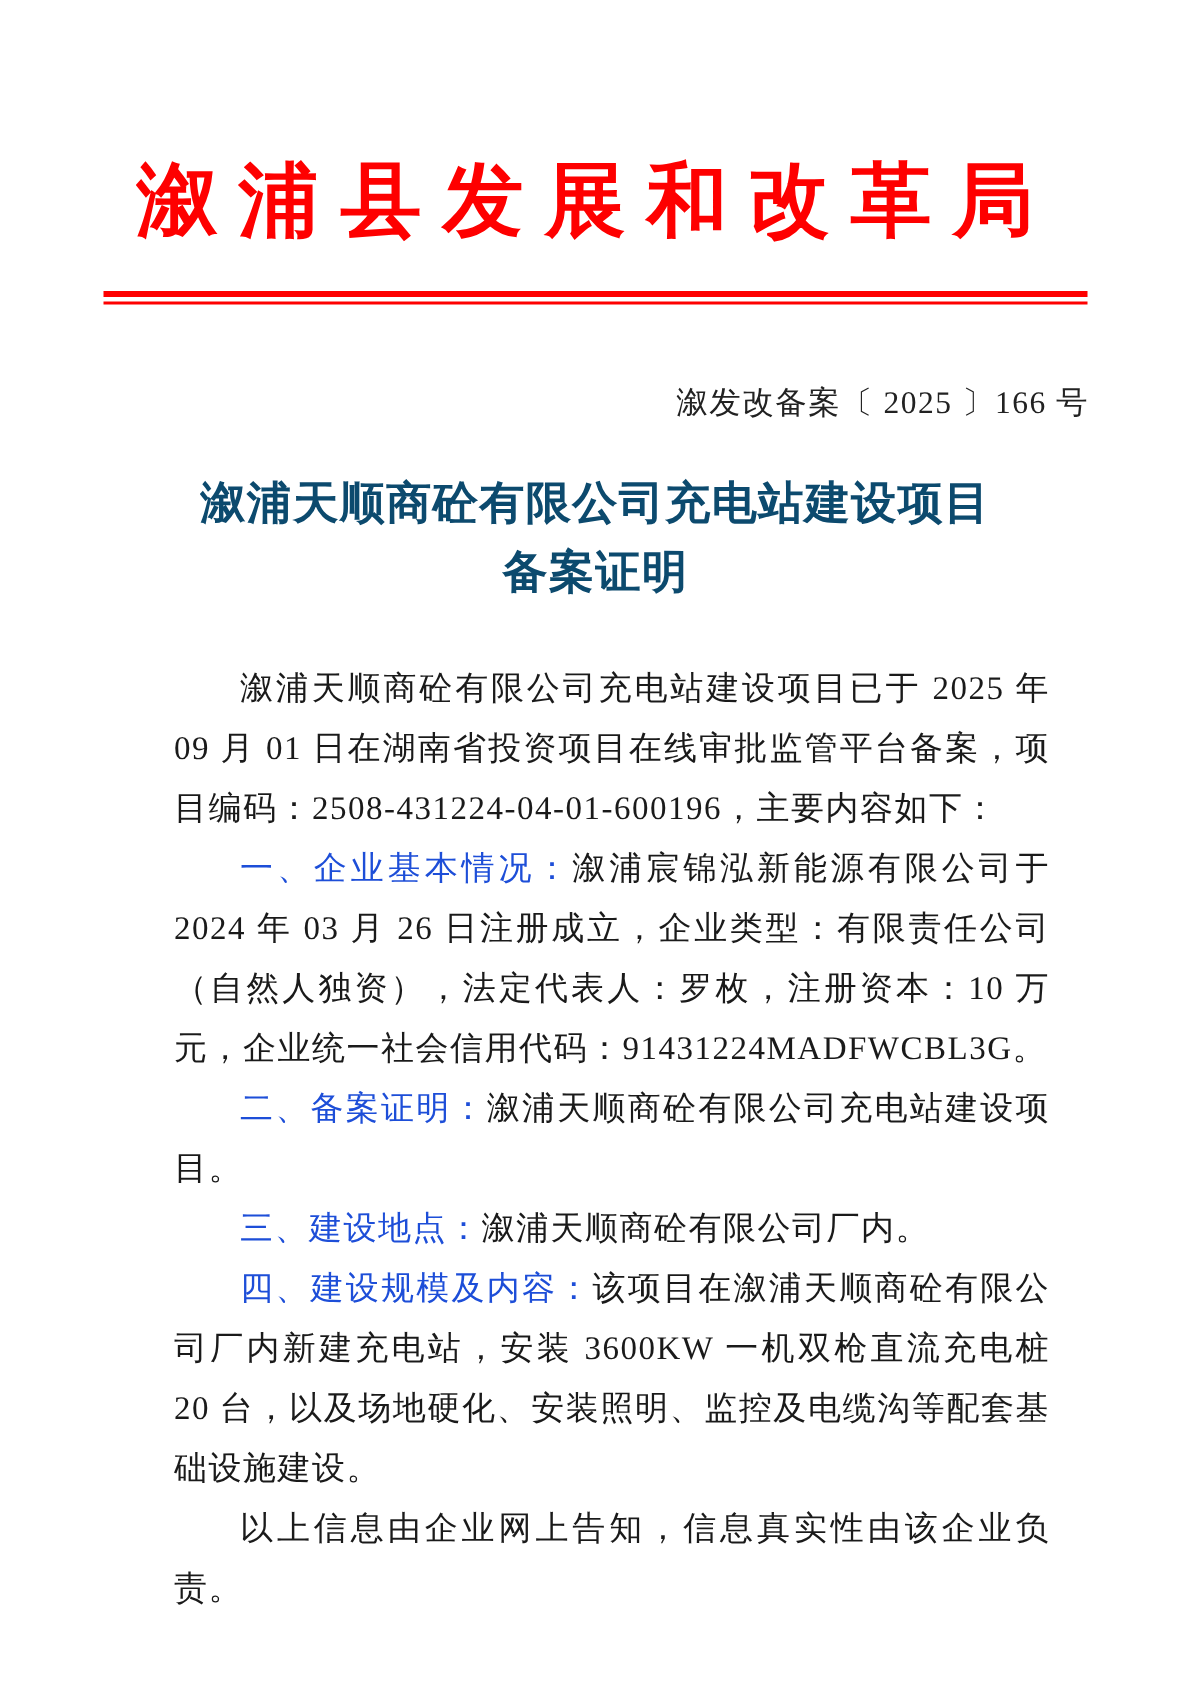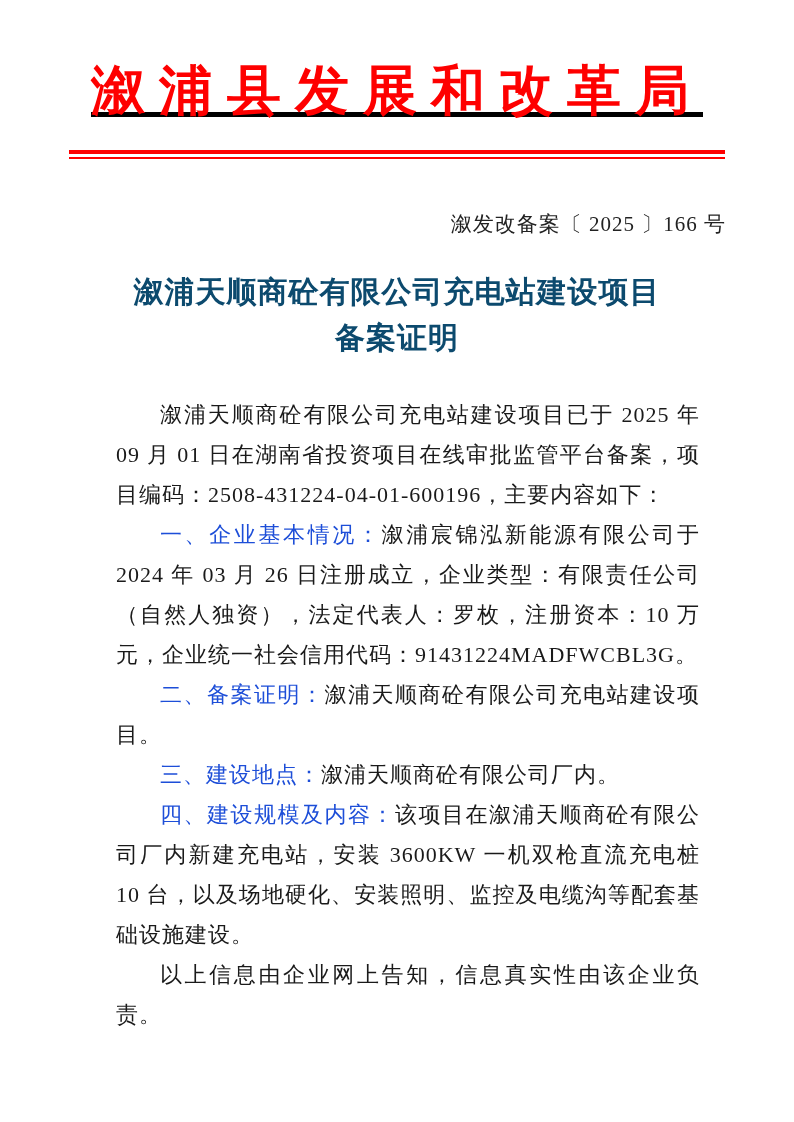--- a/index.html
+++ b/index.html
@@ -11,23 +11,22 @@
   .page {
     position: relative;
     width: 794px;
     height: 1122px;
     background: #ffffff;
     overflow: hidden;
     font-family: "Liberation Serif", serif;
   }
   
   .letterhead {
-    padding-top: 56px;
+    padding-top: 100px;
     text-align: center;
-    text-decoration: underline;
   }
   .agency-name {
     font-family: "Liberation Sans", sans-serif;
     font-weight: bold;
     font-size: 54px;
     line-height: 68px;
     color: #fe0000;
     letter-spacing: 14px;
     white-space: nowrap;
   }
@@ -99,20 +98,20 @@
   <div class="doc-body">
 
     <p><span>溆浦天顺商砼有限公司充电站建设项目已于 2025 年 09 月 01 日在湖南省投资项目在线审批监管平台备案，项目编码：2508-431224-04-01-600196，主要内容如下：</span></p>
 
     <p><span class="sec-label">一、企业基本情况：</span><span>溆浦宸锦泓新能源有限公司于 2024 年 03 月 26 日注册成立，企业类型：有限责任公司（自然人独资），法定代表人：罗枚，注册资本：10 万元，企业统一社会信用代码：91431224MADFWCBL3G。</span></p>
 
     <p><span class="sec-label">二、备案证明：</span><span>溆浦天顺商砼有限公司充电站建设项目。</span></p>
 
     <p><span class="sec-label">三、建设地点：</span><span>溆浦天顺商砼有限公司厂内。</span></p>
 
-    <p><span class="sec-label">四、建设规模及内容：</span><span>该项目在溆浦天顺商砼有限公司厂内新建充电站，安装 3600KW 一机双枪直流充电桩 10 台，以及场地硬化、安装照明、监控及电缆沟等配套基础设施建设。</span></p>
+    <p><span class="sec-label">四、建设规模及内容：</span><span>该项目在溆浦天顺商砼有限公司厂内新建充电站，安装 3600KW 一机双枪直流充电桩 20 台，以及场地硬化、安装照明、监控及电缆沟等配套基础设施建设。</span></p>
 
 
     <p><span>以上信息由企业网上告知，信息真实性由该企业负责。</span></p>
 
   </div>
 
 </div>
 
 </body></html>

